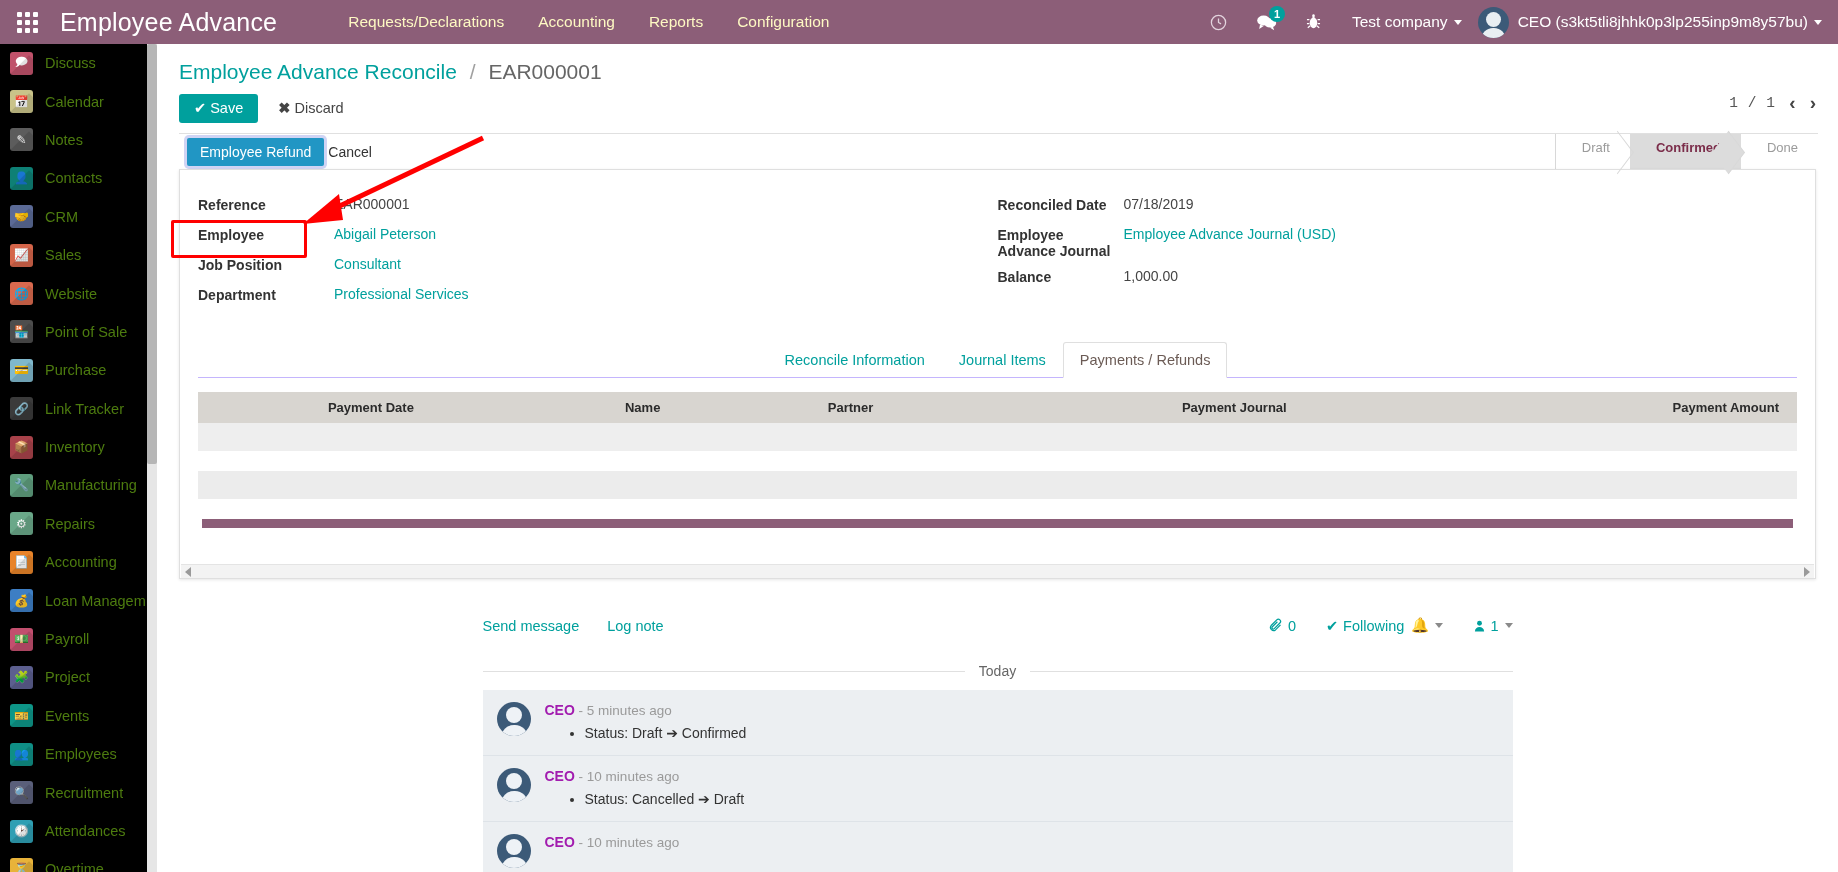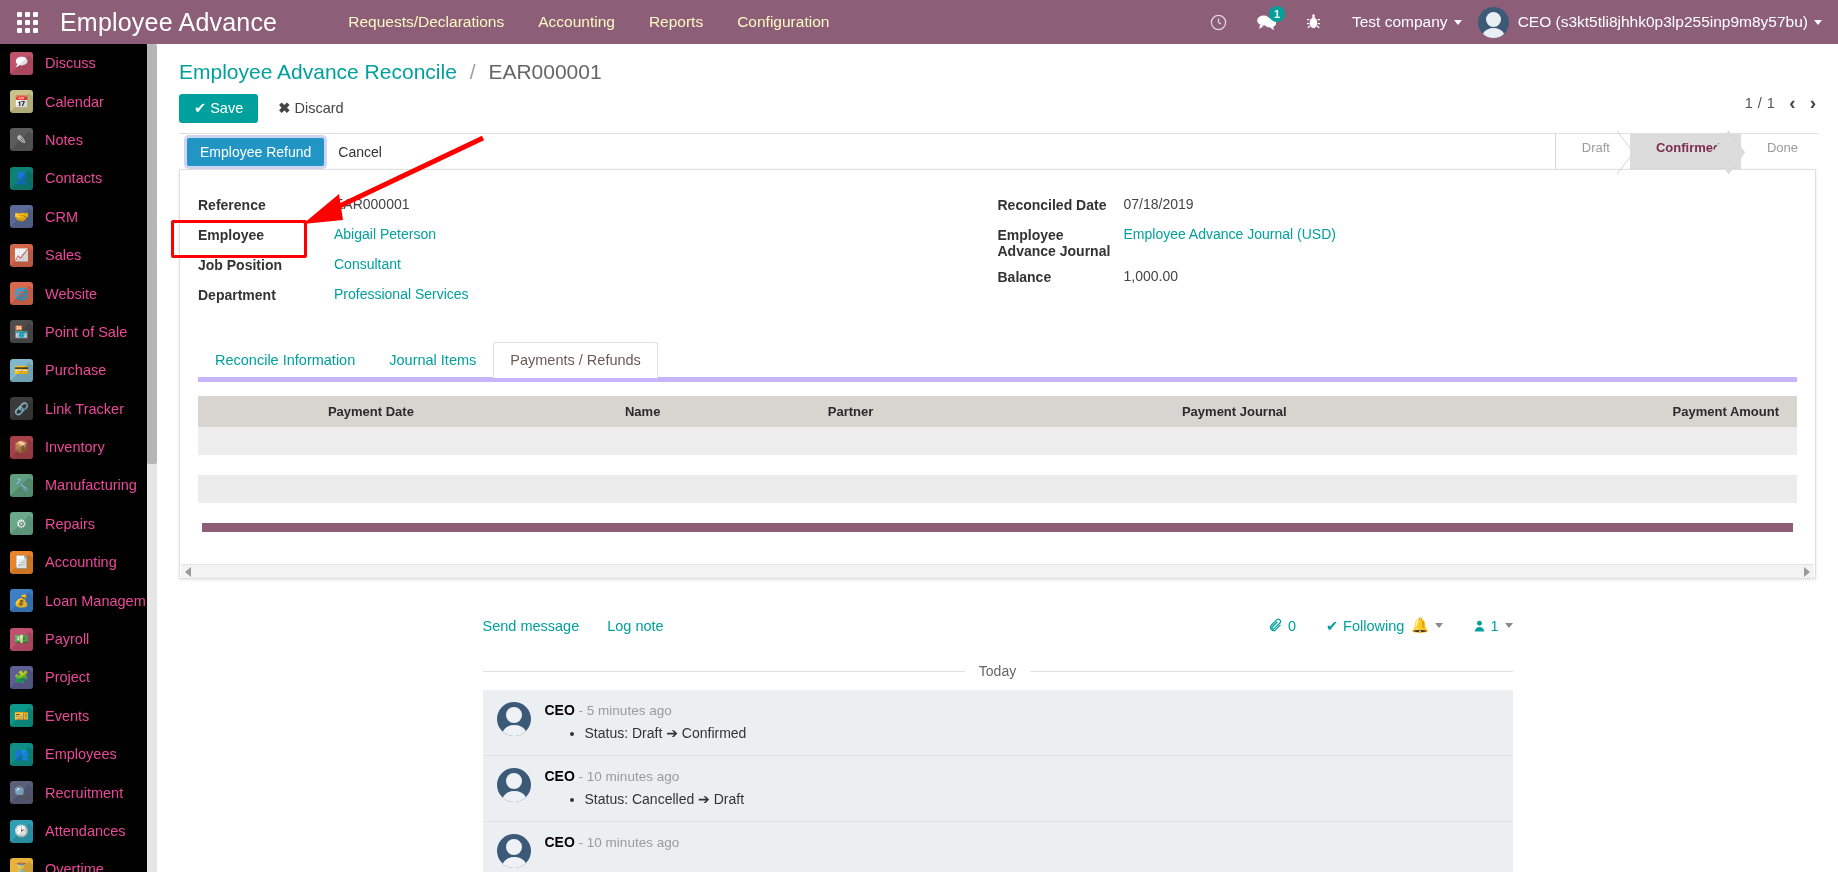--- a/index.html
+++ b/index.html
@@ -42,21 +42,21 @@
     position: absolute; top: 44px; left: 0; width: 157px; height: 828px;
     background: #000; overflow: hidden; z-index: 20;
   }
   .side-item { display: flex; align-items: center; height: 38.4px; padding-left: 10px; cursor: pointer; }
   .side-ico {
     width: 23px; height: 23px; border-radius: 3px; flex: none; margin-right: 12px;
     display: flex; align-items: center; justify-content: center; color: #fff; font-size: 12px;
     position: relative; overflow: hidden;
   }
   .side-ico::after{content:"";position:absolute;right:-10px;bottom:-14px;width:28px;height:28px;background:rgba(0,0,0,.12);transform:rotate(45deg);}
-  .side-label { color: #ec4899; font-size: 14.5px; white-space: nowrap; overflow: hidden; }
+  .side-label { color: #4d7c0f; font-size: 14.5px; white-space: nowrap; overflow: hidden; }
 
   
   .side-scroll { position: absolute; left: 147px; top: 44px; width: 10px; height: 828px; background: #e6e6e6; z-index: 21;}
   .side-thumb { position: absolute; left: 0; top: 0; width: 10px; height: 420px; background: #b6b6b6; border-radius: 2px;}
 
   
   .main {
     position: absolute; top: 44px; left: 157px; width: 1681px; height: 828px;
     background: #fff; overflow: hidden;
   }
@@ -71,33 +71,33 @@
     background: #00a09d; color: #fff; border: none; font-size: 14.5px;
     padding: 6px 15px 7px; border-radius: 3px; cursor: pointer; font-family: inherit;
   }
   .btn-discard {
     background: none; border: none; color: #444; font-size: 14.5px; cursor: pointer;
     margin-left: 10px; padding: 6px 10px; font-family: inherit;
   }
 
   .pager { position: absolute; right: 22px; top: 48px; display: flex; align-items: center; color: #555; font-size: 14.5px;}
   .pager .chev { font-size: 19px; margin-left: 14px; color: #444; cursor: pointer; font-weight: bold;}
-  .pager .pcount { letter-spacing:.5px; }
+  .pager .pcount { letter-spacing:.5px;font-family:Liberation Mono, monospace; }
 
   
   .statusrow {
     display: flex; align-items: center; border-top: 1px solid #e0e0e0;
     margin-top: 10px; height: 36px; padding-left: 8px; position: relative; background: #fff;
   }
   .sb-btn {
     background: #2196c4; color: #fff; border: none; font-size: 14px;
     padding: 6px 13px; cursor: pointer; font-family: Liberation Sans, sans-serif; border-radius: 2px;
     box-shadow: 0 0 0 3px rgba(150,160,230,.45);
   }
-  .sb-link { background: none; border: none; color: #333; font-size: 14px; cursor: pointer; margin-left: 14px; font-family: inherit;}
+  .sb-link { background: none; border: none; color: #333; font-size: 14px; cursor: pointer; margin-left: 4px; font-family: inherit;}
   .annot-box {
     position: absolute; border: 3px solid #f00; border-radius: 2px; pointer-events: none; z-index: 40;
   }
   .annot-arrow { position: absolute; z-index: 40; pointer-events: none; }
 
   .statusbar { margin-left: auto; display: flex; align-items: stretch; height: 36px; }
   .st {
     font-size: 13px; color: #9b9b9b; padding: 0 20px 8px 26px; display: flex; align-items: center;
     position: relative; background: #fff; cursor: pointer;
   }
@@ -119,21 +119,21 @@
   }
   .fields { display: flex; padding: 0 18px; }
   .fcol { width: 50%; }
   .frow { display: flex; align-items: flex-start; min-height: 21px; margin-bottom: 9px; }
   .flabel { width: 136px; flex: none; font-size: 14px; color: #333; font-weight: bold; padding-top: 1px;}
   .fvalue { font-size: 14px; color: #444; }
   .fvalue.link { color: #00a09d; cursor: pointer; }
   .fcol.right .flabel { width: 126px; }
 
   .notebook { margin-top: 26px; padding: 0 18px; }
-  .tabs { display: flex; border-bottom: 5px solid #c4b5fd; }
+  .tabs { display: flex; border-bottom: 1px solid #c4b5fd; justify-content: center; }
   .tab {
     font-size: 14.5px; color: #00a09d; padding: 9px 16px 9px; cursor: pointer;
     border: 1px solid transparent; margin-bottom: -1px; border-radius: 3px 3px 0 0;
   }
   .tab.active { color: #6b5b55; background: #fff; border-color: #dfdfdf; border-bottom-color: #fff; }
 
   .o2m { margin-top: 14px; }
   .o2m table { width: 100%; border-collapse: collapse; table-layout: fixed; }
   .o2m th {
     background: #d8d5d0; color: #2b2b2b; font-size: 13px; text-align: center;
@@ -163,21 +163,21 @@
   .today-sep { text-align: center; position: relative; margin: 14px 0 10px; }
   .today-sep::before { content:""; position: absolute; left: 0; right: 0; top: 50%; border-top: 1px solid #e0e0e0; }
   .today-sep span { position: relative; background: #fff; padding: 0 14px; color: #666; font-size: 14px;}
 
   .msg { display: flex; background: #eceff2; padding: 12px 14px 14px; border-bottom: 1px solid #dee3e8; }
   .msg .av { width: 34px; height: 34px; border-radius: 50%; background: #3c5a78; flex: none; margin-right: 14px; position: relative; overflow: hidden;}
   .msg .av::after{content:"";position:absolute;width:16px;height:16px;border-radius:50%;background:#eef2f6;left:9px;top:5px;}
   .msg .av::before{content:"";position:absolute;width:27px;height:17px;border-radius:13px 13px 0 0;background:#eef2f6;left:4px;top:23px;}
   .msg-body { flex: 1; }
   .msg-head { font-size: 13.5px; color: #9a9a9a; }
-  .msg-head b { color: #000000; font-weight: bold; font-size: 14px;}
+  .msg-head b { color: #a21caf; font-weight: bold; font-size: 14px;}
   .msg-content { margin: 7px 0 0 26px; font-size: 14px; color: #333; }
   .msg-content li { list-style: disc; margin-left: 14px; }
 </style>
 </head>
 <body>
 
 <div class="app">
 
   <div class="topbar">
     <div class="apps-grid">

